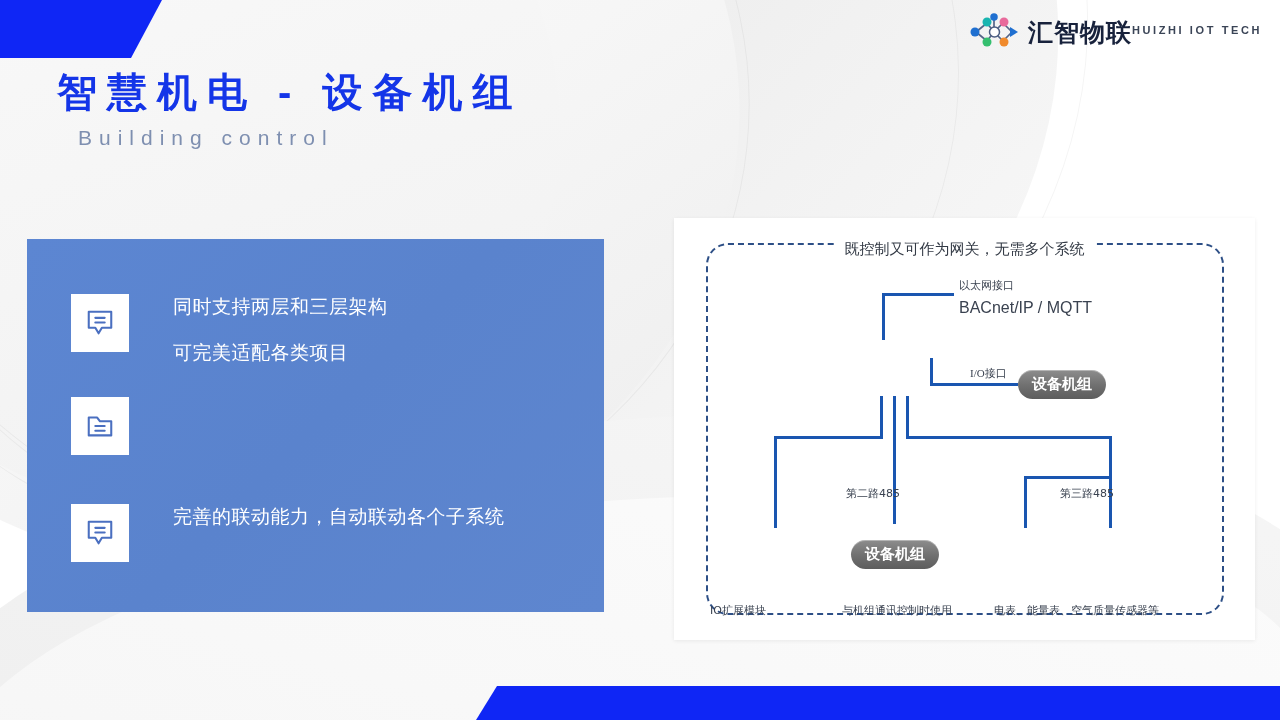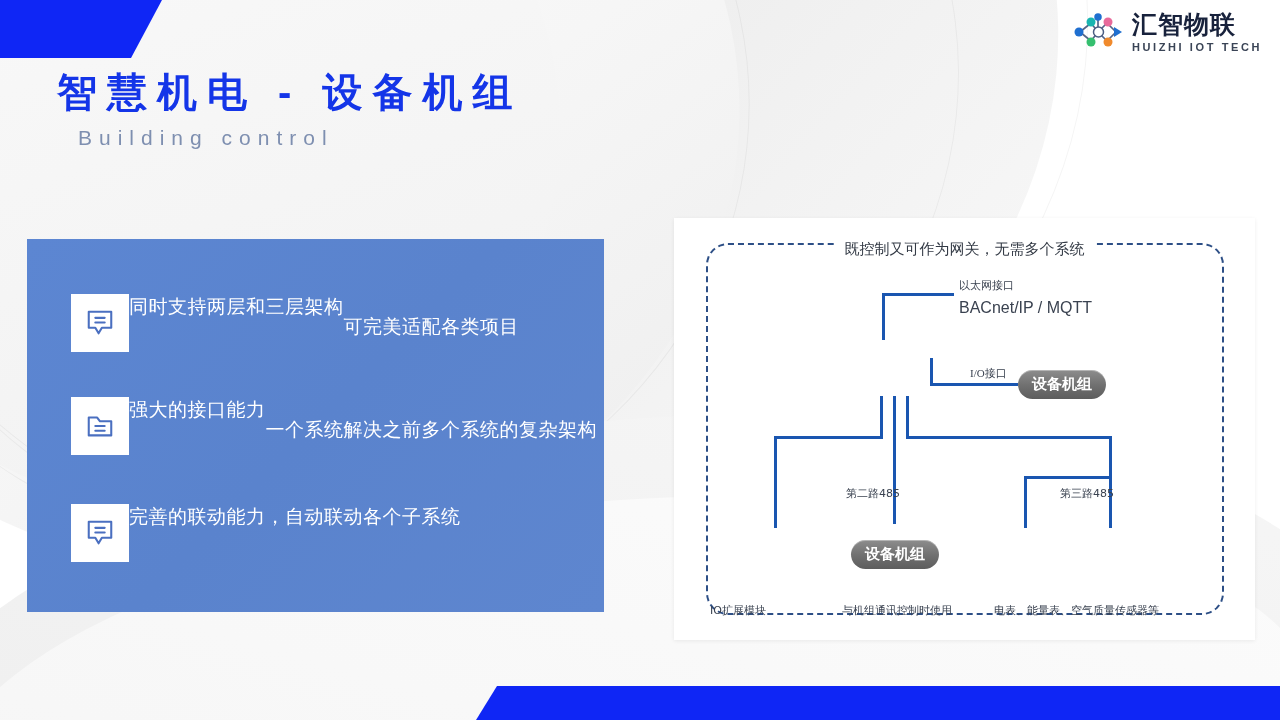--- a/index.html
+++ b/index.html
@@ -89,21 +89,21 @@
     font-size:21px; color:#7e8fb0; letter-spacing:7px;
     font-weight:400; white-space:nowrap;margin-left:16px;
   }
 
   
   #brand-logo {
     position:absolute; right:18px; top:10px;
     display:flex; align-items:center; gap:8px; z-index:6;
   }
   #brand-mark { width:52px; height:44px; }
-  #brand-text { display:flex; flex-direction:column; line-height:1; }
+  #brand-text { display:flex; flex-direction:row; line-height:1; }
   #brand-name-cn {
     font-size:25px; font-weight:bold; color:#18223c;
     letter-spacing:1px; font-family:"DejaVu Sans","Liberation Sans",sans-serif;
   }
   #brand-name-en {
     font-size:11px; font-weight:bold; color:#3a4456;
     letter-spacing:2.6px; margin-top:5px; text-align:right;
   }
 
   
@@ -112,21 +112,21 @@
     width:577px; height:373px;
     background:linear-gradient(135deg,#5c86d2 0%,#5a83cd 50%,#5e86cf 100%);
     z-index:5;
   }
   .feature-row { position:absolute; display:flex; align-items:flex-start; }
   .feature-icon {
     width:58px; height:58px; background:#ffffff;
     display:flex; align-items:center; justify-content:center;
     flex:0 0 58px;
   }
-  .feature-lines { display:flex; flex-direction:row; }
+  .feature-lines { margin-left:44px; display:flex; flex-direction:column; }
   .feature-line {
     color:#ffffff; font-size:19px; letter-spacing:0.5px;
     font-family:"DejaVu Sans","Liberation Sans",sans-serif;
     white-space:nowrap;
   }
   .feature-line + .feature-line { margin-top:20px; }
 
   #feature-row-0 { left:44px; top:55px; }
   #feature-row-1 { left:44px; top:158px; }
   #feature-row-2 { left:44px; top:265px; }
@@ -253,24 +253,20 @@
   </div>
 
   <div class="feature-row" id="feature-row-1">
     <div class="feature-icon">
       <svg width="30" height="30" viewBox="0 0 32 32">
         <path d="M4 7 H13 L16 11 H28 V26 H4 Z" fill="none" stroke="#4a6fc0" stroke-width="2.2" stroke-linejoin="round"></path>
         <line x1="11" y1="16" x2="21" y2="16" stroke="#4a6fc0" stroke-width="2.2" stroke-linecap="round"></line>
         <line x1="11" y1="21" x2="21" y2="21" stroke="#4a6fc0" stroke-width="2.2" stroke-linecap="round"></line>
       </svg>
     </div>
-    <div class="feature-lines">
-      <div class="feature-line">强大的接口能力</div>
-      <div class="feature-line">一个系统解决之前多个系统的复杂架构</div>
-    </div>
   </div>
 
   <div class="feature-row" id="feature-row-2">
     <div class="feature-icon">
       <svg width="30" height="30" viewBox="0 0 32 32">
         <path d="M4 4 H28 V21 H18 L14.5 27 L11 21 H4 Z" fill="none" stroke="#4a6fc0" stroke-width="2.2" stroke-linejoin="round"></path>
         <line x1="11" y1="10.5" x2="21" y2="10.5" stroke="#4a6fc0" stroke-width="2.2" stroke-linecap="round"></line>
         <line x1="11" y1="15.5" x2="21" y2="15.5" stroke="#4a6fc0" stroke-width="2.2" stroke-linecap="round"></line>
       </svg>
     </div>

